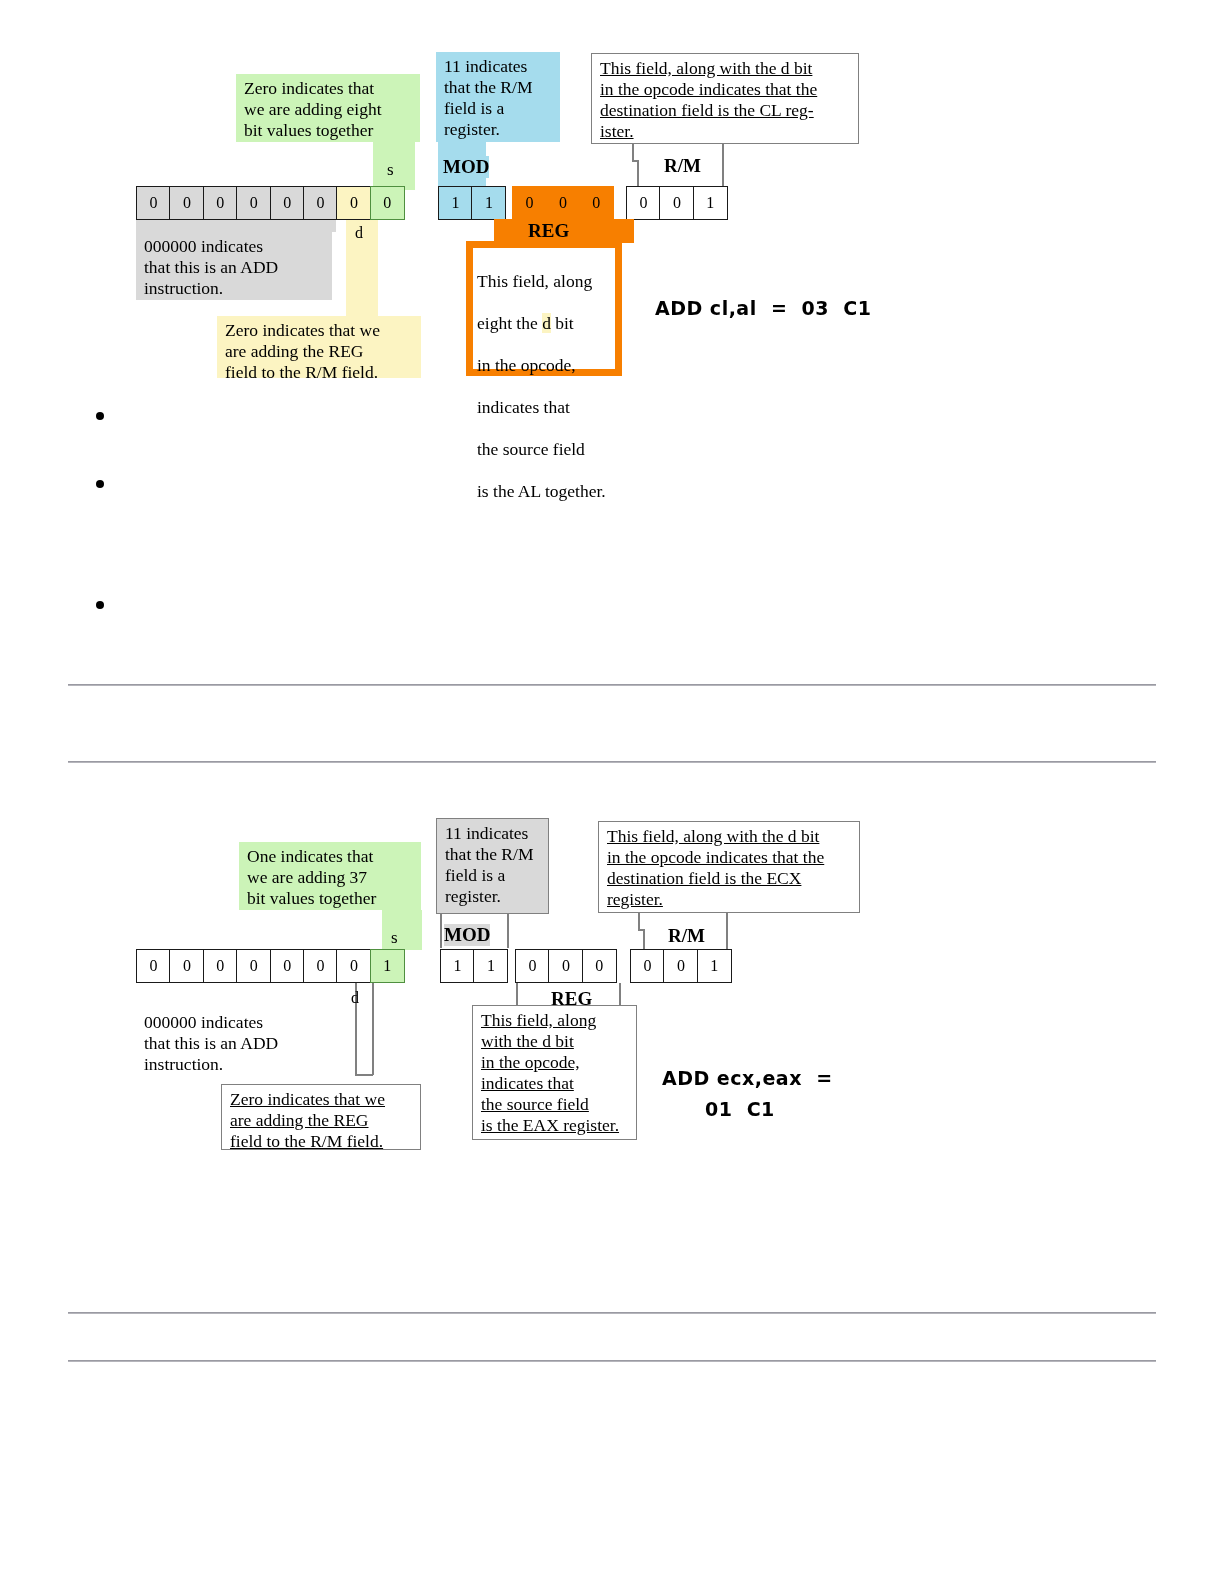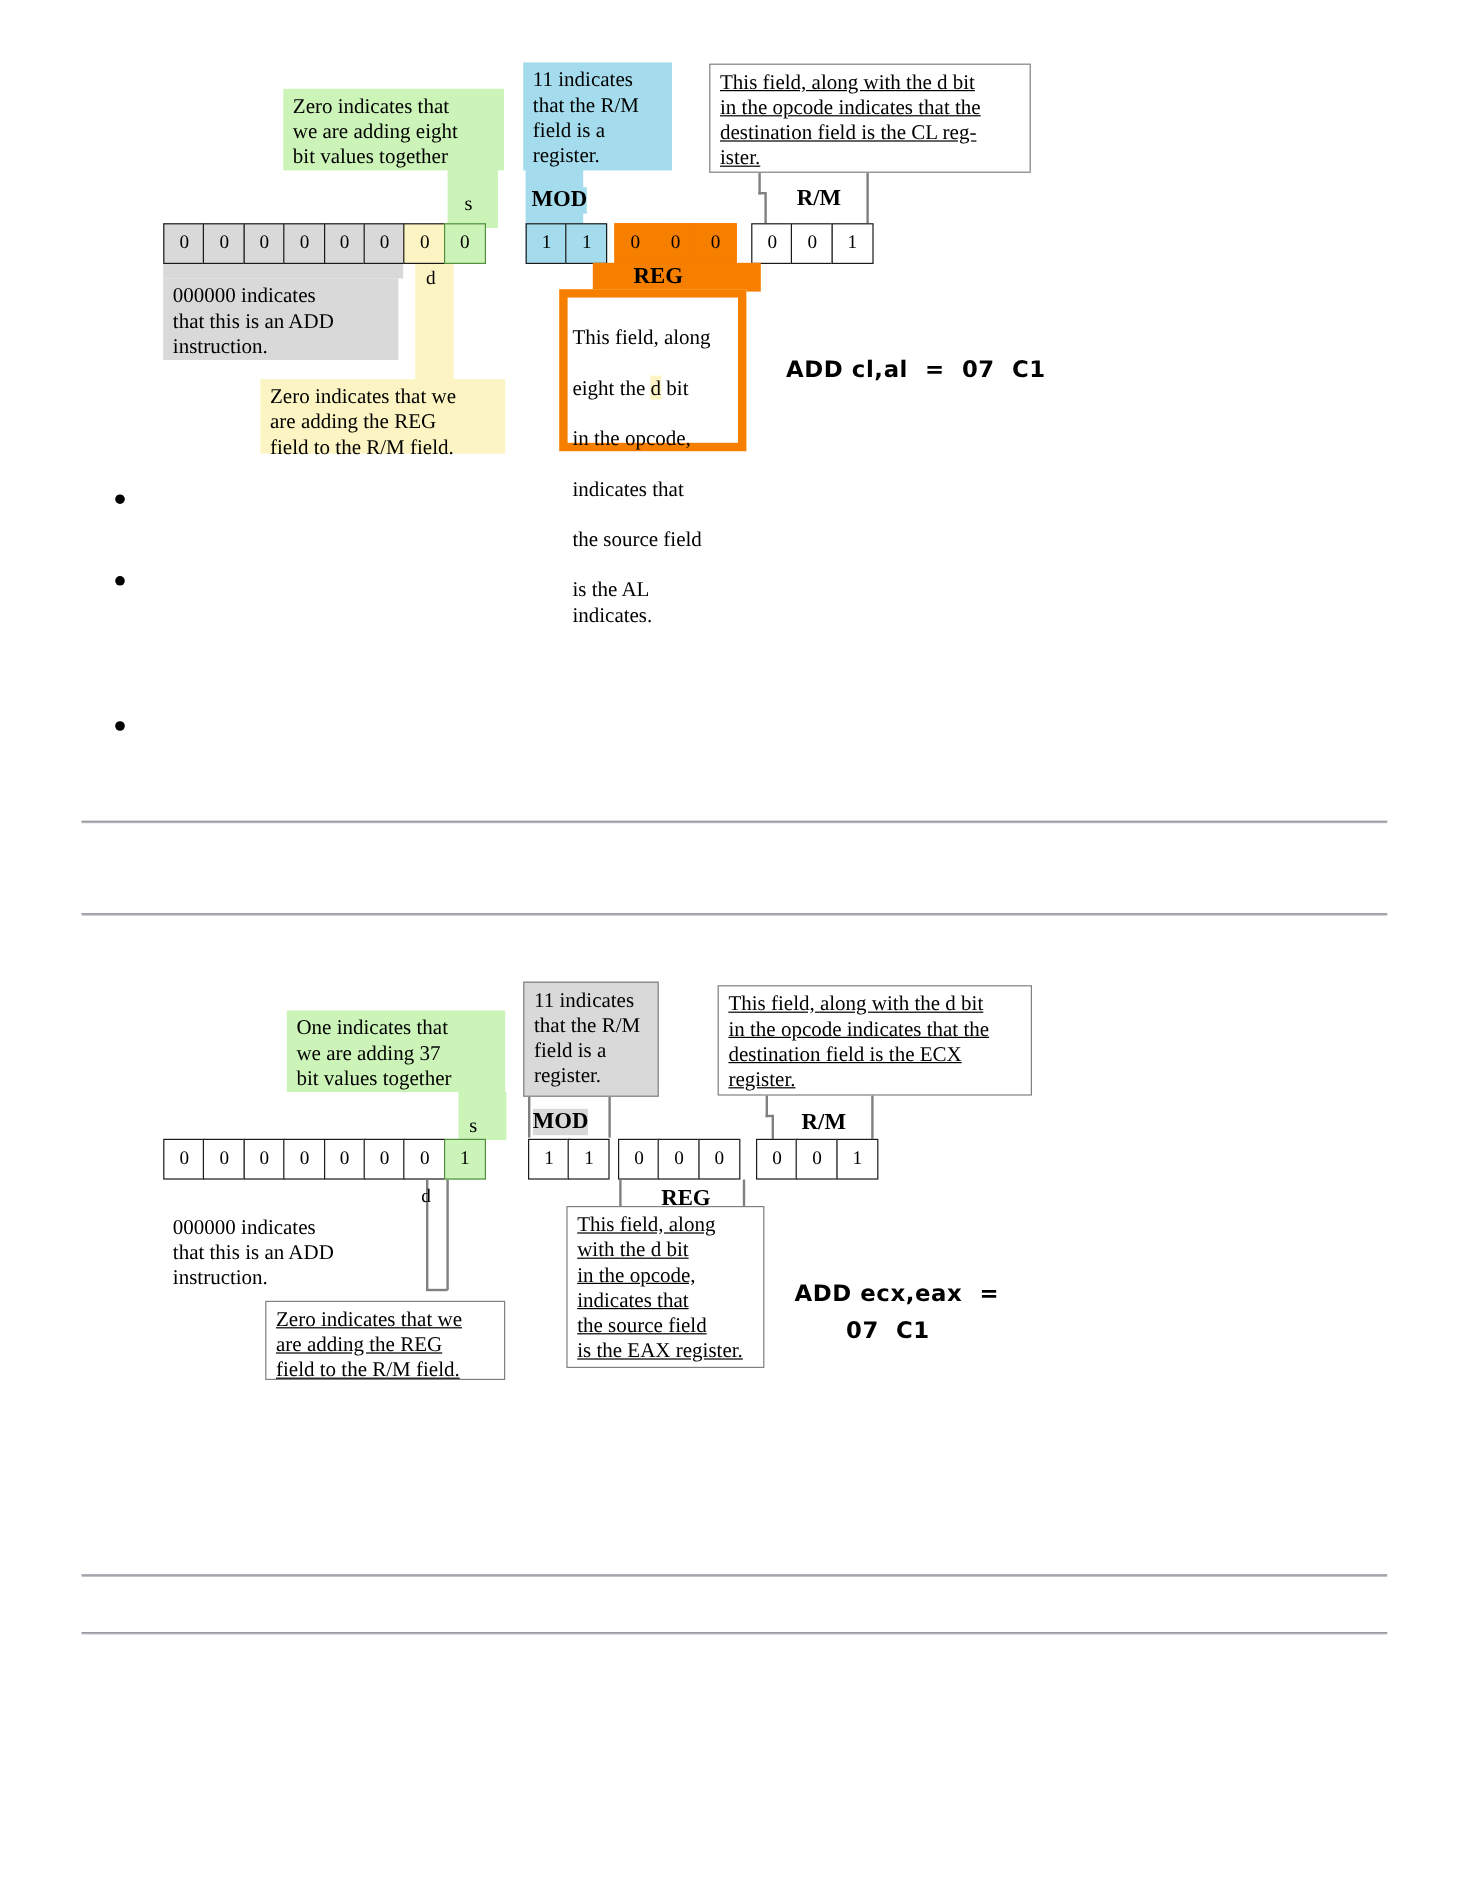--- a/index.html
+++ b/index.html
@@ -183,30 +183,30 @@
 
     <div class="stem stem-orange" style="left:494px;top:219px;width:140px;height:24px;"></div>
     <div class="fieldlabel big lbl-orange" style="left:528px;top:220px;">REG</div>
 
     <div class="callout cal-orange" style="left:466px;top:241px;width:156px;height:135px;padding:2px 4px;line-height:21px;font-size:17.5px;">
       <div>This field, along</div>
       <div><span>eight the </span><span class="hl-yellow">d</span><span> bit</span></div>
       <div>in the opcode,</div>
       <div>indicates that</div>
       <div>the source field</div>
-      <div>is the AL indicates.</div>
+      <div>is the AL together.</div>
     </div>
 
     <div class="stem stem-yellow" style="left:346px;top:220px;width:32px;height:100px;"></div>
     <div class="fieldlabel lbl-yellow small" style="left:355px;top:224px;">d</div>
     <div class="callout cal-yellow" style="left:217px;top:316px;width:204px;height:62px;">Zero indicates that we
 are adding the REG
 field to the R/M field.</div>
 
-    <div class="result" style="left:655px;top:297px;">ADD cl,al  =  07  C1</div>
+    <div class="result" style="left:655px;top:297px;">ADD cl,al  =  03  C1</div>
   </div>
 
   <div class="bullet" style="left:96px;top:412px;"></div>
   <div class="bullet" style="left:96px;top:480px;"></div>
   <div class="bullet" style="left:96px;top:601px;"></div>
 
   <div class="hr" style="top:684px;"></div>
   <div class="hr" style="top:761px;"></div>
   <div class="hr" style="top:1312px;"></div>
   <div class="hr" style="top:1360px;"></div>
@@ -281,16 +281,16 @@
 
     <div class="ln ln-v" style="left:355px;top:983px;height:92px;"></div>
     <div class="ln ln-v" style="left:372px;top:983px;height:92px;"></div>
     <div class="ln ln-h" style="left:355px;top:1074px;width:18px;"></div>
     <div class="fieldlabel small" style="left:351px;top:989px;">d</div>
     <div class="callout cal-bordered" style="left:221px;top:1084px;width:200px;height:66px;">Zero indicates that we
 are adding the REG
 field to the R/M field.</div>
 
     <div class="result" style="left:662px;top:1067px;">ADD ecx,eax  =</div>
-    <div class="result" style="left:705px;top:1098px;">07  C1</div>
+    <div class="result" style="left:705px;top:1098px;">01  C1</div>
   </div>
 
 </div>
 
 </body></html>

